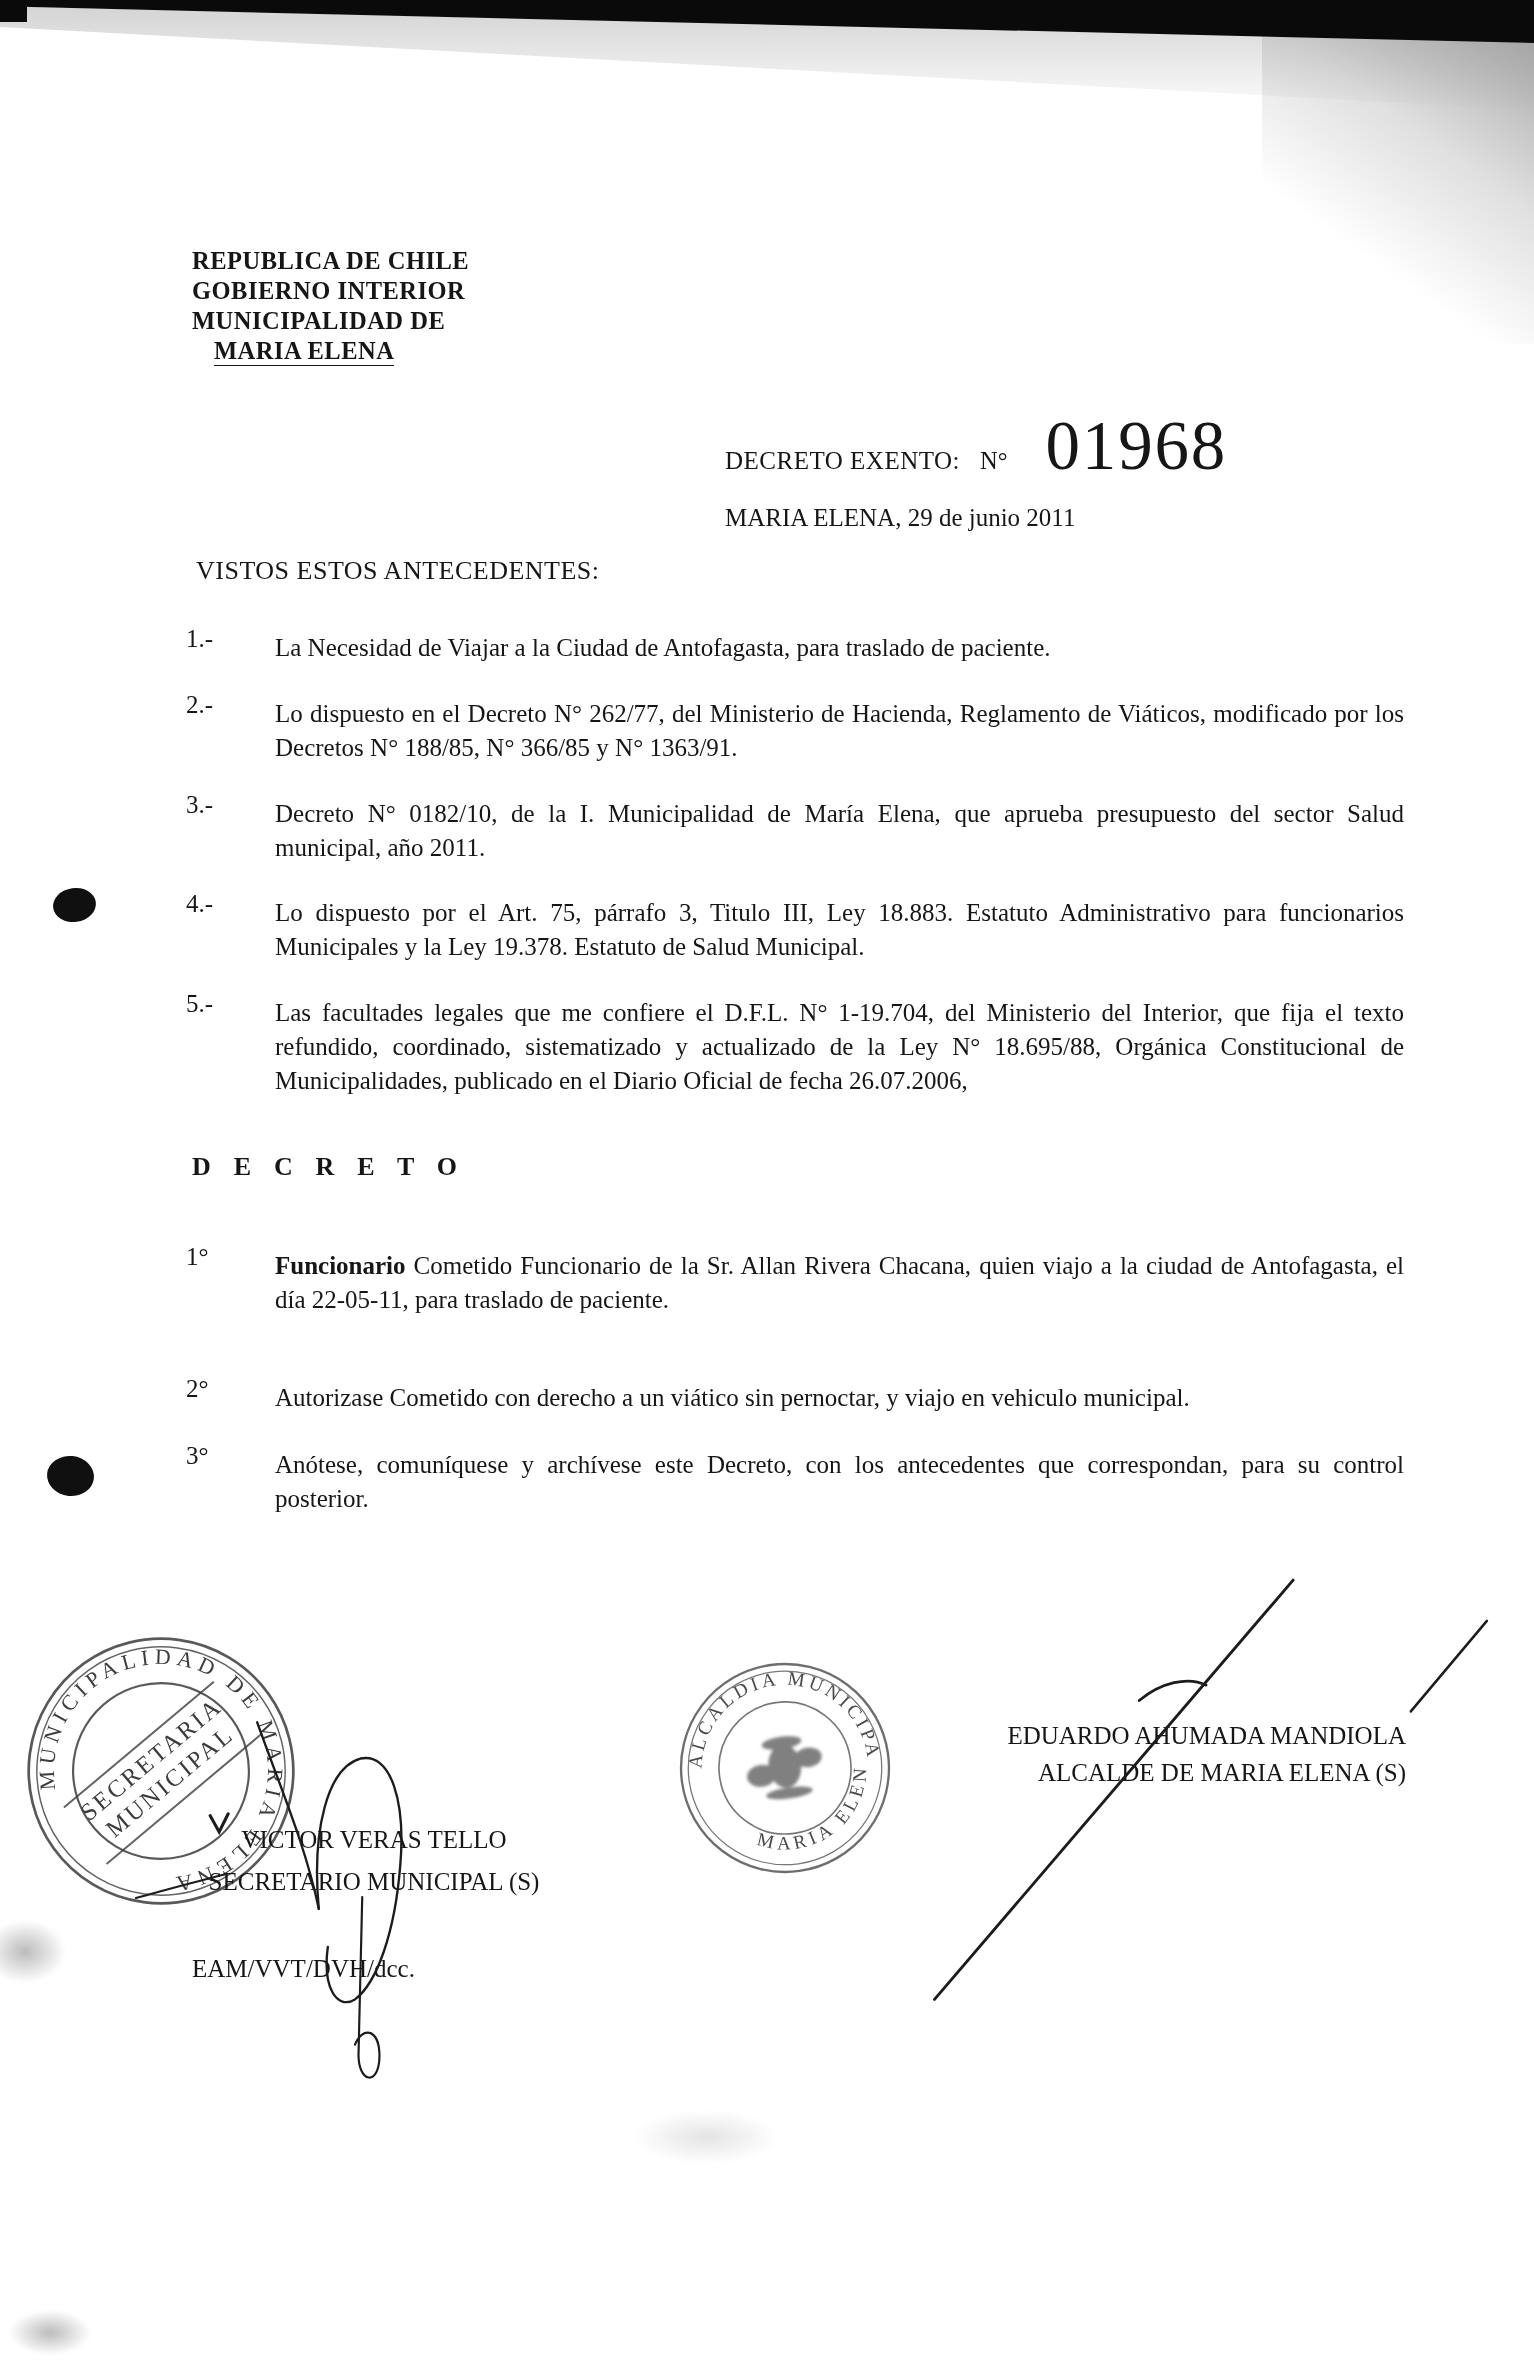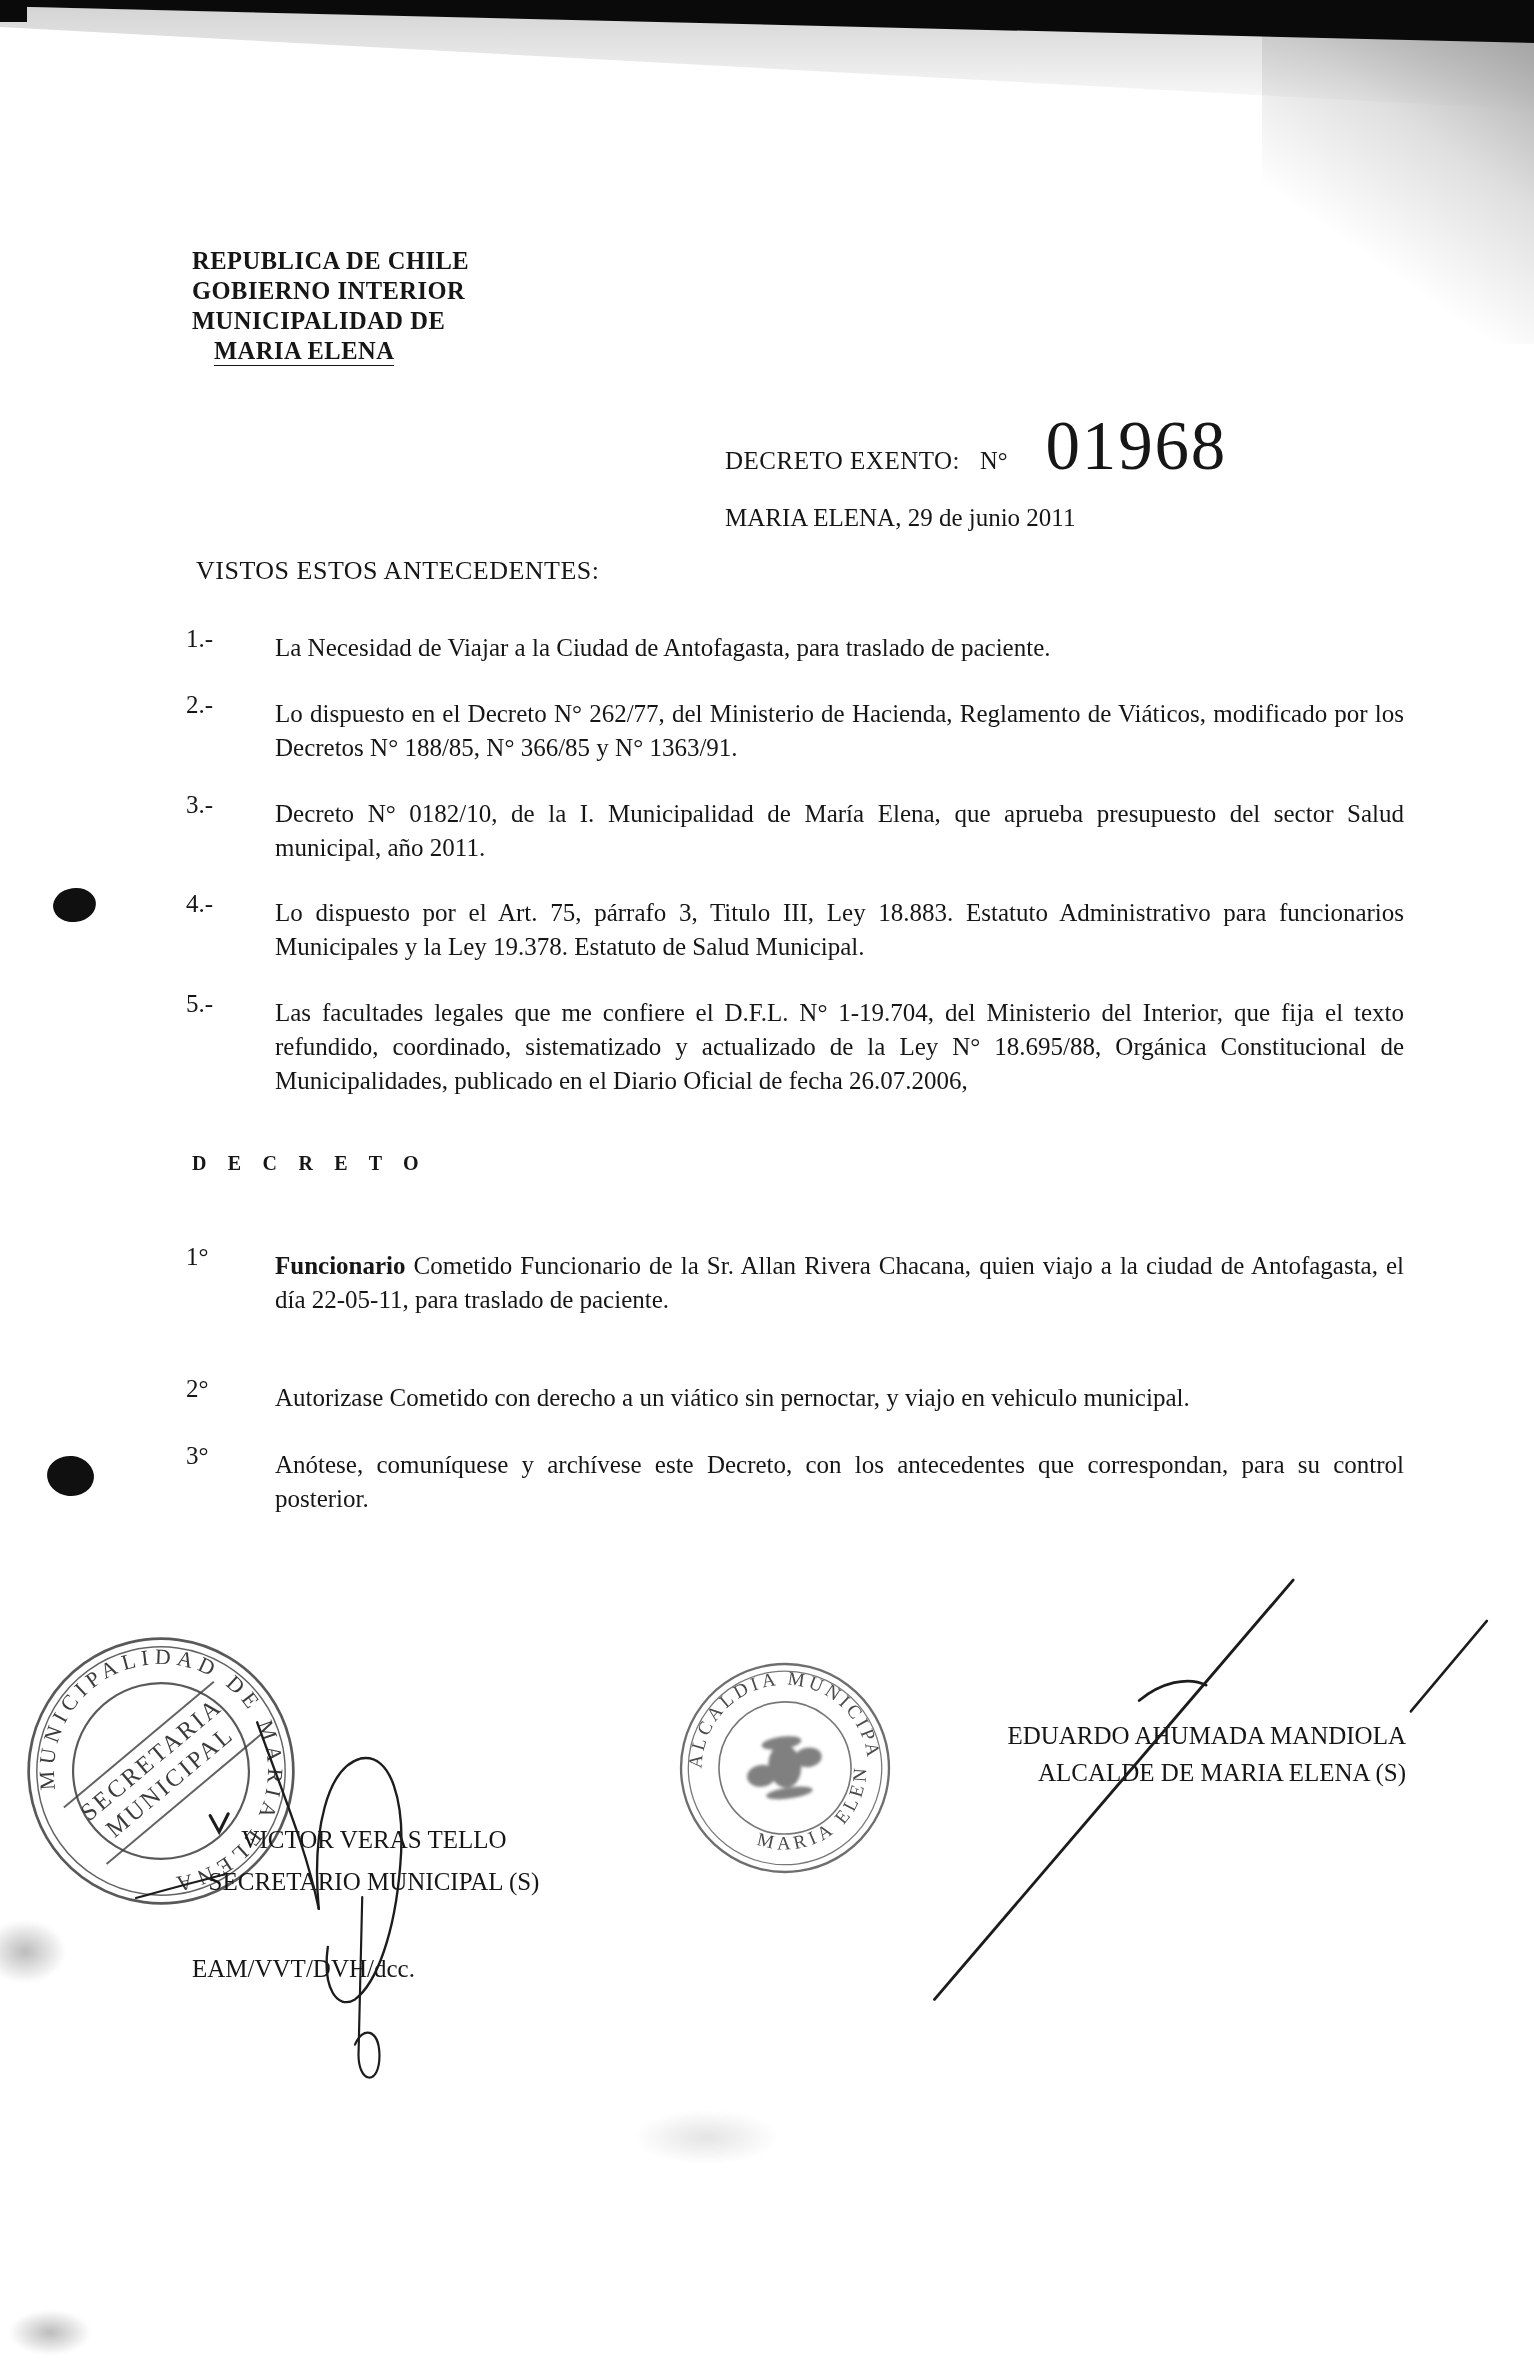--- a/index.html
+++ b/index.html
@@ -42,21 +42,21 @@
   .item { display:flex; }
   .item .num { width:89px; flex:0 0 89px; font-size:25px; }
   .item .txt { width:1129px; font-size:25px; line-height:34px; text-align:justify;margin-top:6px; }
   .v1 { left:186px; top:625px; }
   .v2 { left:186px; top:691px; }
   .v3 { left:186px; top:791px; }
   .v4 { left:186px; top:890px; }
   .v5 { left:186px; top:990px; }
 
   
-  .decreto-heading { left:192px; top:1152px; font-size:20px; font-weight:bold; letter-spacing:8.2px; }
+  .decreto-heading { left:192px; top:1152px; font-size:26px; font-weight:bold; letter-spacing:8.2px; }
   .d1 { left:186px; top:1243px; }
   .d2 { left:186px; top:1375px; }
   .d3 { left:186px; top:1442px; }
   .bold { font-weight:bold; }
 
   
   .stamp-svg { z-index:2; }
   .left-stamp { left:16.3px; top:1626px; }
   .right-stamp { left:672px; top:1641px; }
   .sig-left-text { left:161px; top:1819px; width:426px; text-align:center; font-size:25px; line-height:42px; z-index:3; }

